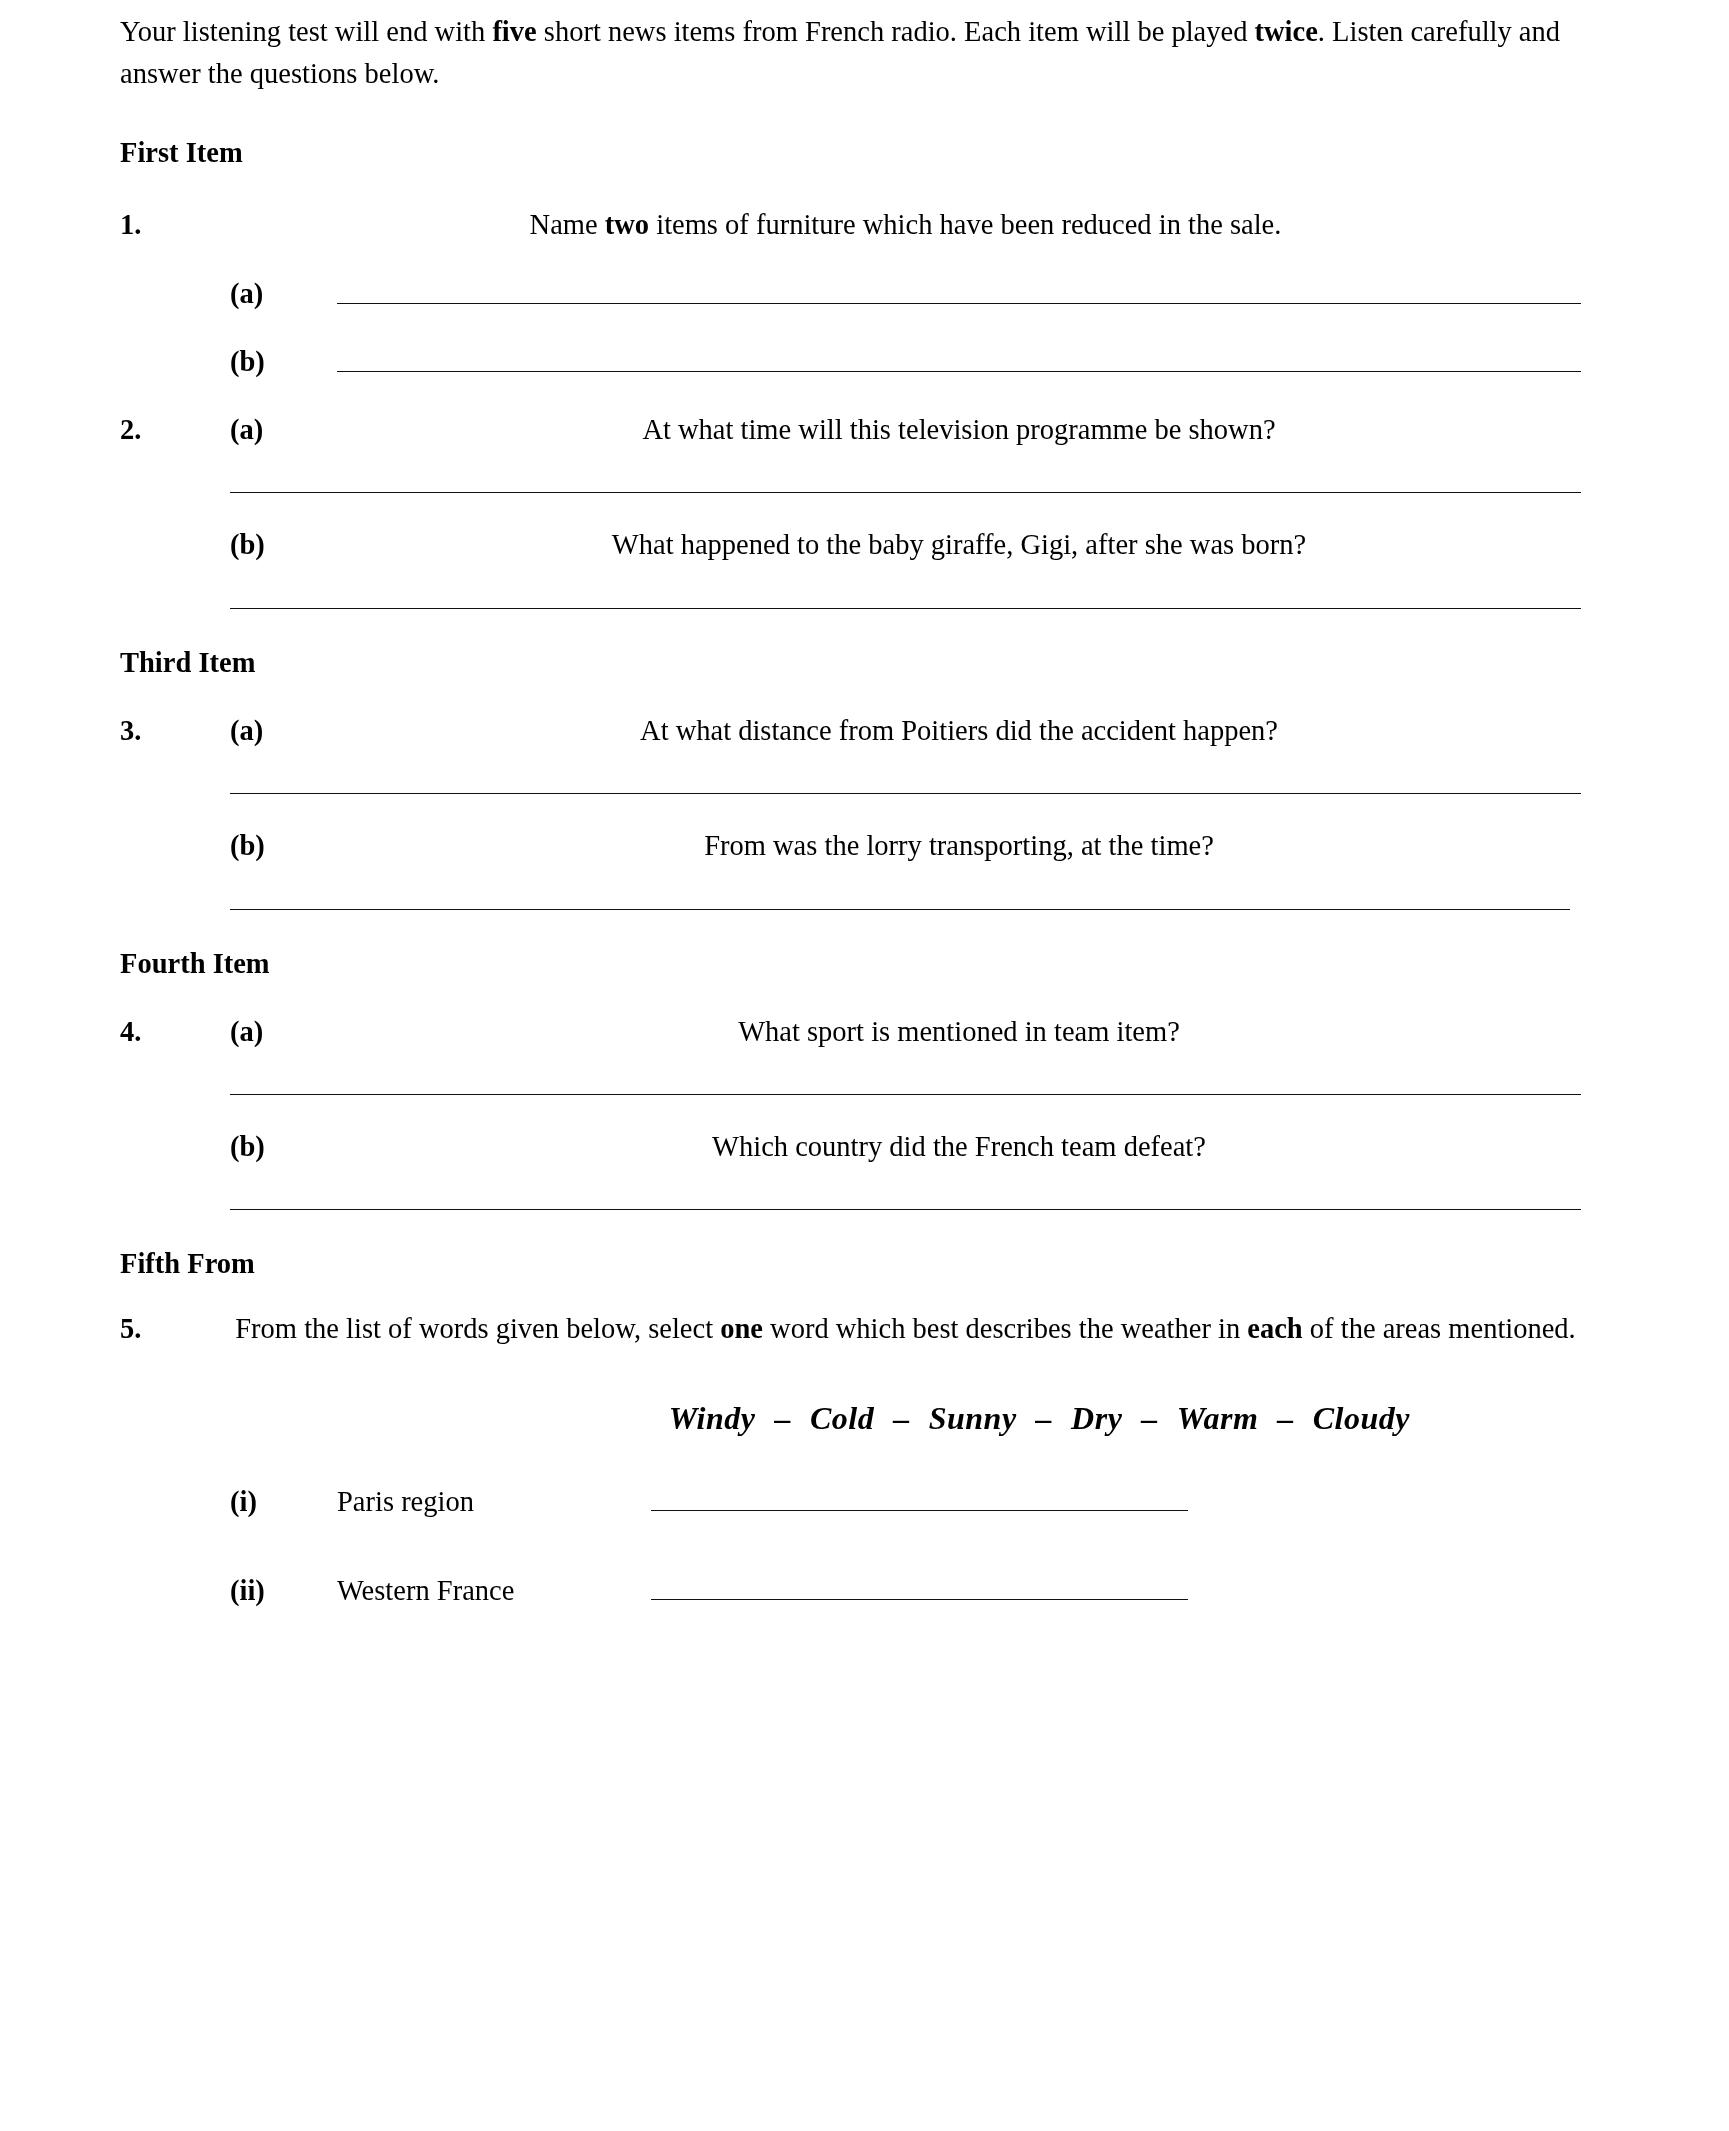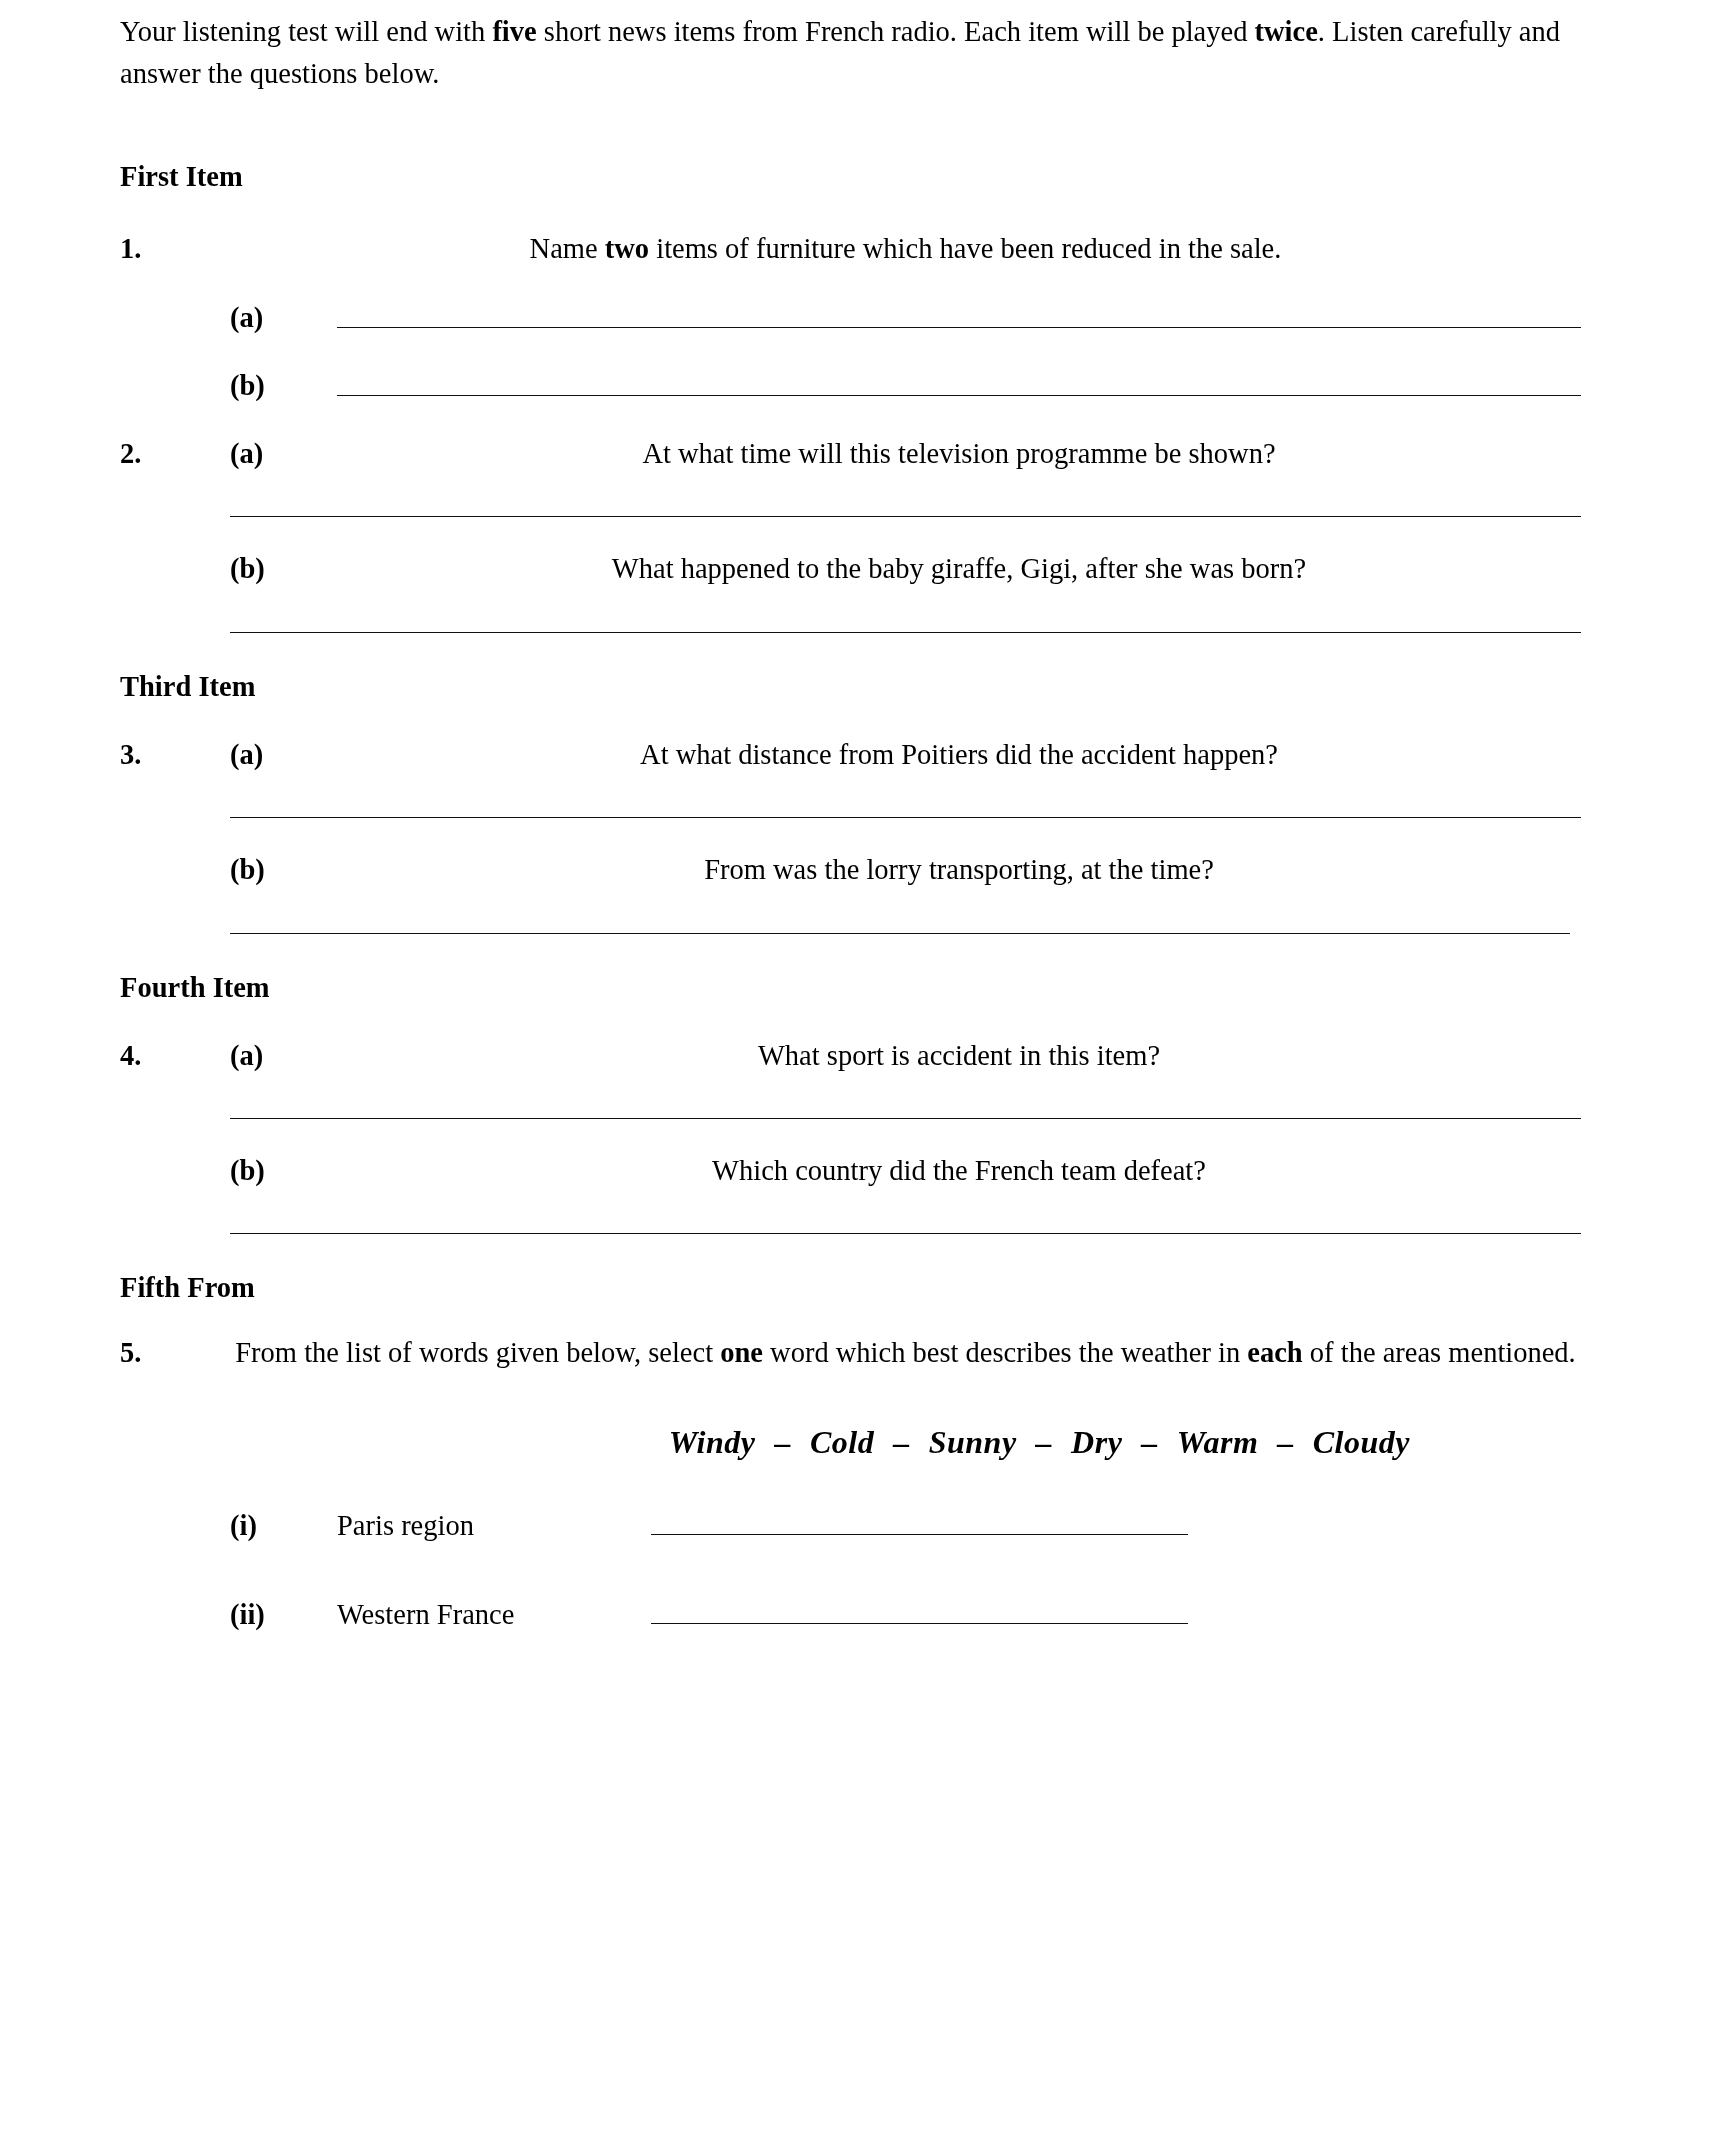--- a/index.html
+++ b/index.html
@@ -35,21 +35,21 @@
     font-size: 28.5px;
     line-height: 1.47;
     margin-top: 11.4px;
     text-align: left;
   }
   .intro b { font-weight: bold; }
 
   .section-head {
     font-size: 28.5px;
     font-weight: bold;
-    margin-top: 66px;
+    margin-top: 42px;
     margin-bottom: 0;
   }
 
   
   .qrow {
     display: flex;
     align-items: flex-start;
     font-size: 28.5px;
     line-height: 1.42;
   }
@@ -199,21 +199,21 @@
 
     <div class="fullline-wrap" style="margin-top:42px; padding-right:11.4px;">
       <div class="fullline"></div>
     </div>
 
     <div class="section-head" style="margin-top:38px;">Fourth Item</div>
 
     <div class="qrow" style="margin-top:32px;">
       <div class="qnum">4.</div>
       <div class="qletter">(a)</div>
-      <div class="qtext">What sport is accident in this item?</div>
+      <div class="qtext">What sport is mentioned in team item?</div>
     </div>
 
     <div class="fullline-wrap" style="margin-top:42px;">
       <div class="fullline"></div>
     </div>
 
     <div class="qrow" style="margin-top:32px;">
       <div class="qnum"></div>
       <div class="qletter">(b)</div>
       <div class="qtext">Which country did the French team defeat?</div>

